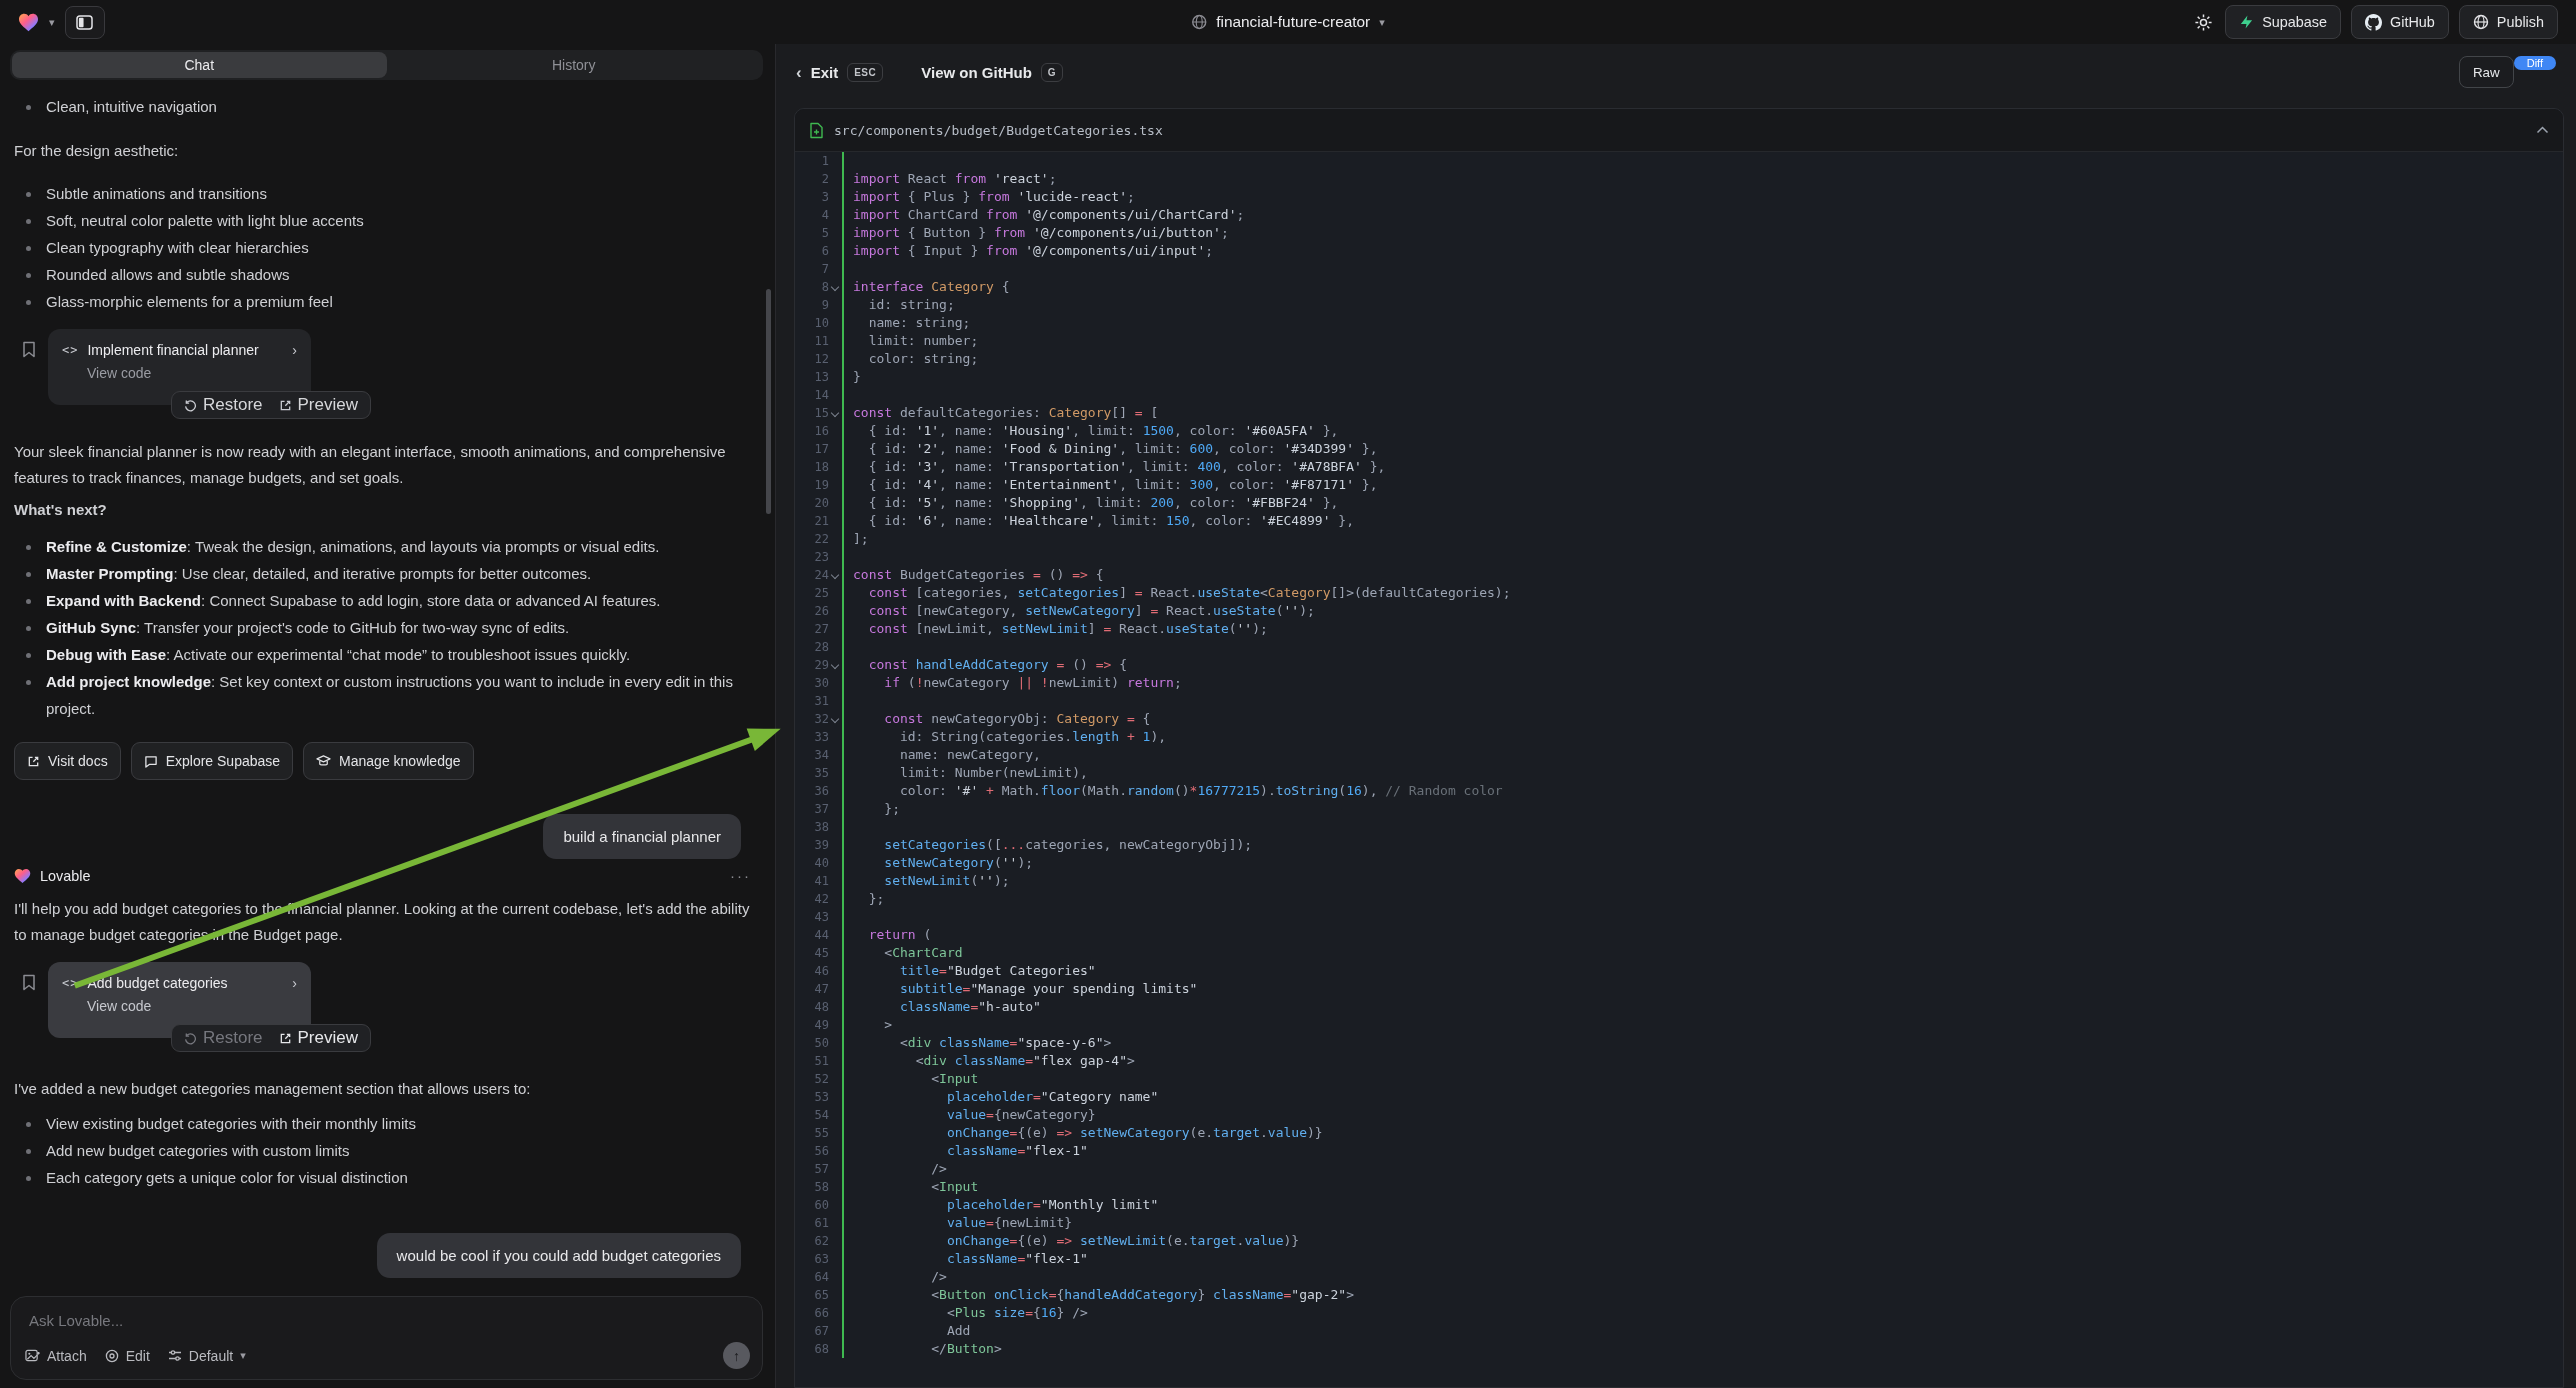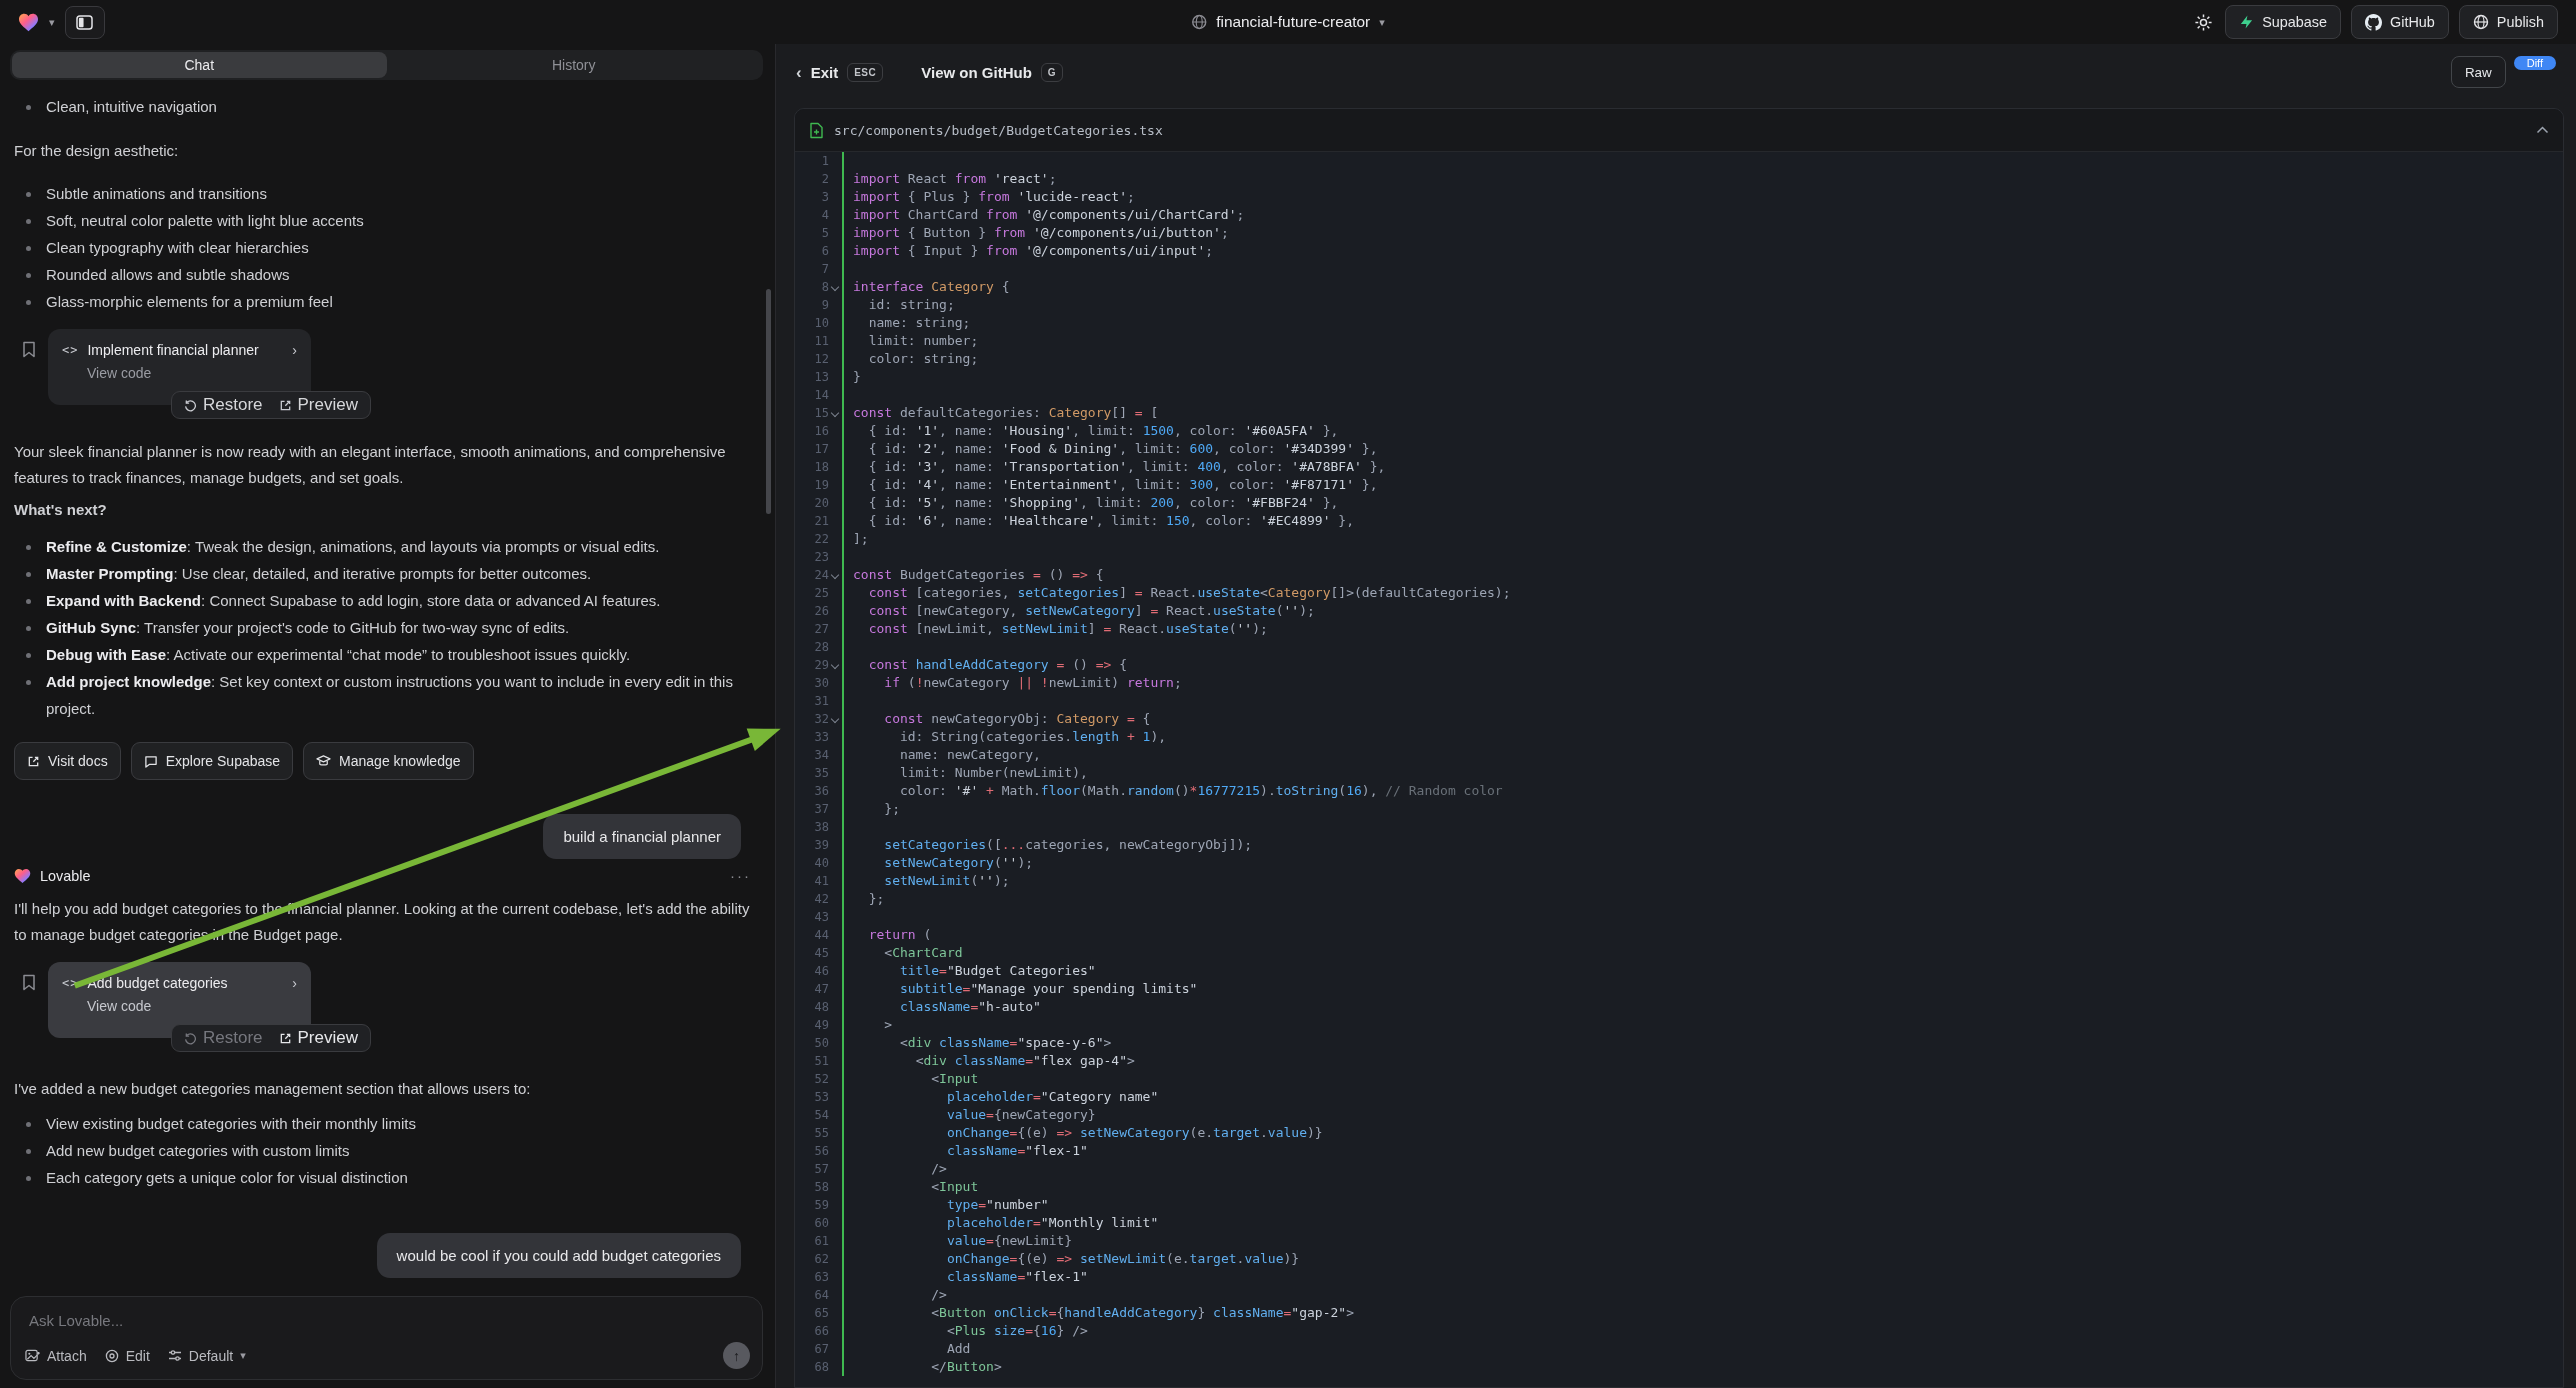--- a/index.html
+++ b/index.html
@@ -82,21 +82,21 @@
 
   
   .codepanel{position:absolute;left:775px;top:44px;right:0;bottom:0;background:#1b1c1f;
              border-left:1px solid #29292d;}
   .cp-head{position:absolute;left:0;right:0;top:0;height:56px;display:flex;align-items:center;
            padding:0 20px;box-sizing:border-box;gap:10px;}
   .cp-exit{display:flex;align-items:center;gap:9px;font-size:15px;color:#e8e9eb;font-weight:600;}
   .kbd{border:1px solid #3c3d41;border-radius:6px;font-size:10px;color:#c2c4c9;padding:3px 6px;
        letter-spacing:0.5px;font-weight:600;}
   .cp-gh{display:flex;align-items:center;gap:9px;font-size:15px;color:#e8e9eb;font-weight:600;margin-left:28px;}
-  .cp-right{margin-left:auto;display:flex;gap:8px;}
+  .cp-right{margin-left:auto;display:flex;}
   .btn-raw{height:30px;padding:0 13px;border:1px solid #424549;border-radius:8px;background:transparent;
            color:#e5e7ea;font-size:13.4px;display:flex;align-items:center;}
   .btn-diff{height:14px;padding:0 13px;border-radius:8px;color:#fff;font-size:11px;
             display:flex;align-items:center;}
 
   .filecard{position:absolute;left:18px;right:12px;top:64px;bottom:0;background:#1a1d23;
             border:1px solid #2a2c31;border-radius:10px 10px 0 0;overflow:hidden;}
   .filebar{height:42px;background:#17181b;border-bottom:1px solid #26282c;display:flex;
            align-items:center;padding:0 14px;gap:10px;}
   .filepath{font-family:"DejaVu Sans Mono",monospace;font-size:13px;color:#b8bec8;flex:1;}
@@ -437,21 +437,20 @@
           <div class="cl"><span class="ln">49</span><span class="fold"></span><span class="lc"><span class="tk-d">    &gt;</span></span></div>
           <div class="cl"><span class="ln">50</span><span class="fold"></span><span class="lc"><span class="tk-d">      </span><span class="tk-d">&lt;</span><span class="tk-t">div</span><span class="tk-d"> </span><span class="tk-a">className</span><span class="tk-o">=</span><span class="tk-s">"space-y-6"</span><span class="tk-d">&gt;</span></span></div>
           <div class="cl"><span class="ln">51</span><span class="fold"></span><span class="lc"><span class="tk-d">        </span><span class="tk-d">&lt;</span><span class="tk-t">div</span><span class="tk-d"> </span><span class="tk-a">className</span><span class="tk-o">=</span><span class="tk-s">"flex gap-4"</span><span class="tk-d">&gt;</span></span></div>
           <div class="cl"><span class="ln">52</span><span class="fold"></span><span class="lc"><span class="tk-d">          </span><span class="tk-d">&lt;</span><span class="tk-t">Input</span></span></div>
           <div class="cl"><span class="ln">53</span><span class="fold"></span><span class="lc"><span class="tk-d">            </span><span class="tk-a">placeholder</span><span class="tk-o">=</span><span class="tk-s">"Category name"</span></span></div>
           <div class="cl"><span class="ln">54</span><span class="fold"></span><span class="lc"><span class="tk-d">            </span><span class="tk-a">value</span><span class="tk-o">=</span><span class="tk-d">{newCategory}</span></span></div>
           <div class="cl"><span class="ln">55</span><span class="fold"></span><span class="lc"><span class="tk-d">            </span><span class="tk-a">onChange</span><span class="tk-o">=</span><span class="tk-d">{(e) </span><span class="tk-o">=&gt;</span><span class="tk-d"> </span><span class="tk-f">setNewCategory</span><span class="tk-d">(e</span><span class="tk-d">.</span><span class="tk-f">target</span><span class="tk-d">.</span><span class="tk-f">value</span><span class="tk-d">)}</span></span></div>
           <div class="cl"><span class="ln">56</span><span class="fold"></span><span class="lc"><span class="tk-d">            </span><span class="tk-a">className</span><span class="tk-o">=</span><span class="tk-s">"flex-1"</span></span></div>
           <div class="cl"><span class="ln">57</span><span class="fold"></span><span class="lc"><span class="tk-d">          /&gt;</span></span></div>
           <div class="cl"><span class="ln">58</span><span class="fold"></span><span class="lc"><span class="tk-d">          </span><span class="tk-d">&lt;</span><span class="tk-t">Input</span></span></div>
-          <div class="cl"><span class="ln">59</span><span class="fold"></span><span class="lc"><span class="tk-d">            </span><span class="tk-a">type</span><span class="tk-o">=</span><span class="tk-s">"number"</span></span></div>
           <div class="cl"><span class="ln">60</span><span class="fold"></span><span class="lc"><span class="tk-d">            </span><span class="tk-a">placeholder</span><span class="tk-o">=</span><span class="tk-s">"Monthly limit"</span></span></div>
           <div class="cl"><span class="ln">61</span><span class="fold"></span><span class="lc"><span class="tk-d">            </span><span class="tk-a">value</span><span class="tk-o">=</span><span class="tk-d">{newLimit}</span></span></div>
           <div class="cl"><span class="ln">62</span><span class="fold"></span><span class="lc"><span class="tk-d">            </span><span class="tk-a">onChange</span><span class="tk-o">=</span><span class="tk-d">{(e) </span><span class="tk-o">=&gt;</span><span class="tk-d"> </span><span class="tk-f">setNewLimit</span><span class="tk-d">(e</span><span class="tk-d">.</span><span class="tk-f">target</span><span class="tk-d">.</span><span class="tk-f">value</span><span class="tk-d">)}</span></span></div>
           <div class="cl"><span class="ln">63</span><span class="fold"></span><span class="lc"><span class="tk-d">            </span><span class="tk-a">className</span><span class="tk-o">=</span><span class="tk-s">"flex-1"</span></span></div>
           <div class="cl"><span class="ln">64</span><span class="fold"></span><span class="lc"><span class="tk-d">          /&gt;</span></span></div>
           <div class="cl"><span class="ln">65</span><span class="fold"></span><span class="lc"><span class="tk-d">          </span><span class="tk-d">&lt;</span><span class="tk-t">Button</span><span class="tk-d"> </span><span class="tk-a">onClick</span><span class="tk-o">=</span><span class="tk-d">{</span><span class="tk-f">handleAddCategory</span><span class="tk-d">} </span><span class="tk-a">className</span><span class="tk-o">=</span><span class="tk-s">"gap-2"</span><span class="tk-d">&gt;</span></span></div>
           <div class="cl"><span class="ln">66</span><span class="fold"></span><span class="lc"><span class="tk-d">            </span><span class="tk-d">&lt;</span><span class="tk-t">Plus</span><span class="tk-d"> </span><span class="tk-a">size</span><span class="tk-o">=</span><span class="tk-d">{</span><span class="tk-n">16</span><span class="tk-d">} /&gt;</span></span></div>
           <div class="cl"><span class="ln">67</span><span class="fold"></span><span class="lc"><span class="tk-d">            Add</span></span></div>
           <div class="cl"><span class="ln">68</span><span class="fold"></span><span class="lc"><span class="tk-d">          </span><span class="tk-d">&lt;/</span><span class="tk-t">Button</span><span class="tk-d">&gt;</span></span></div>
         </div>

